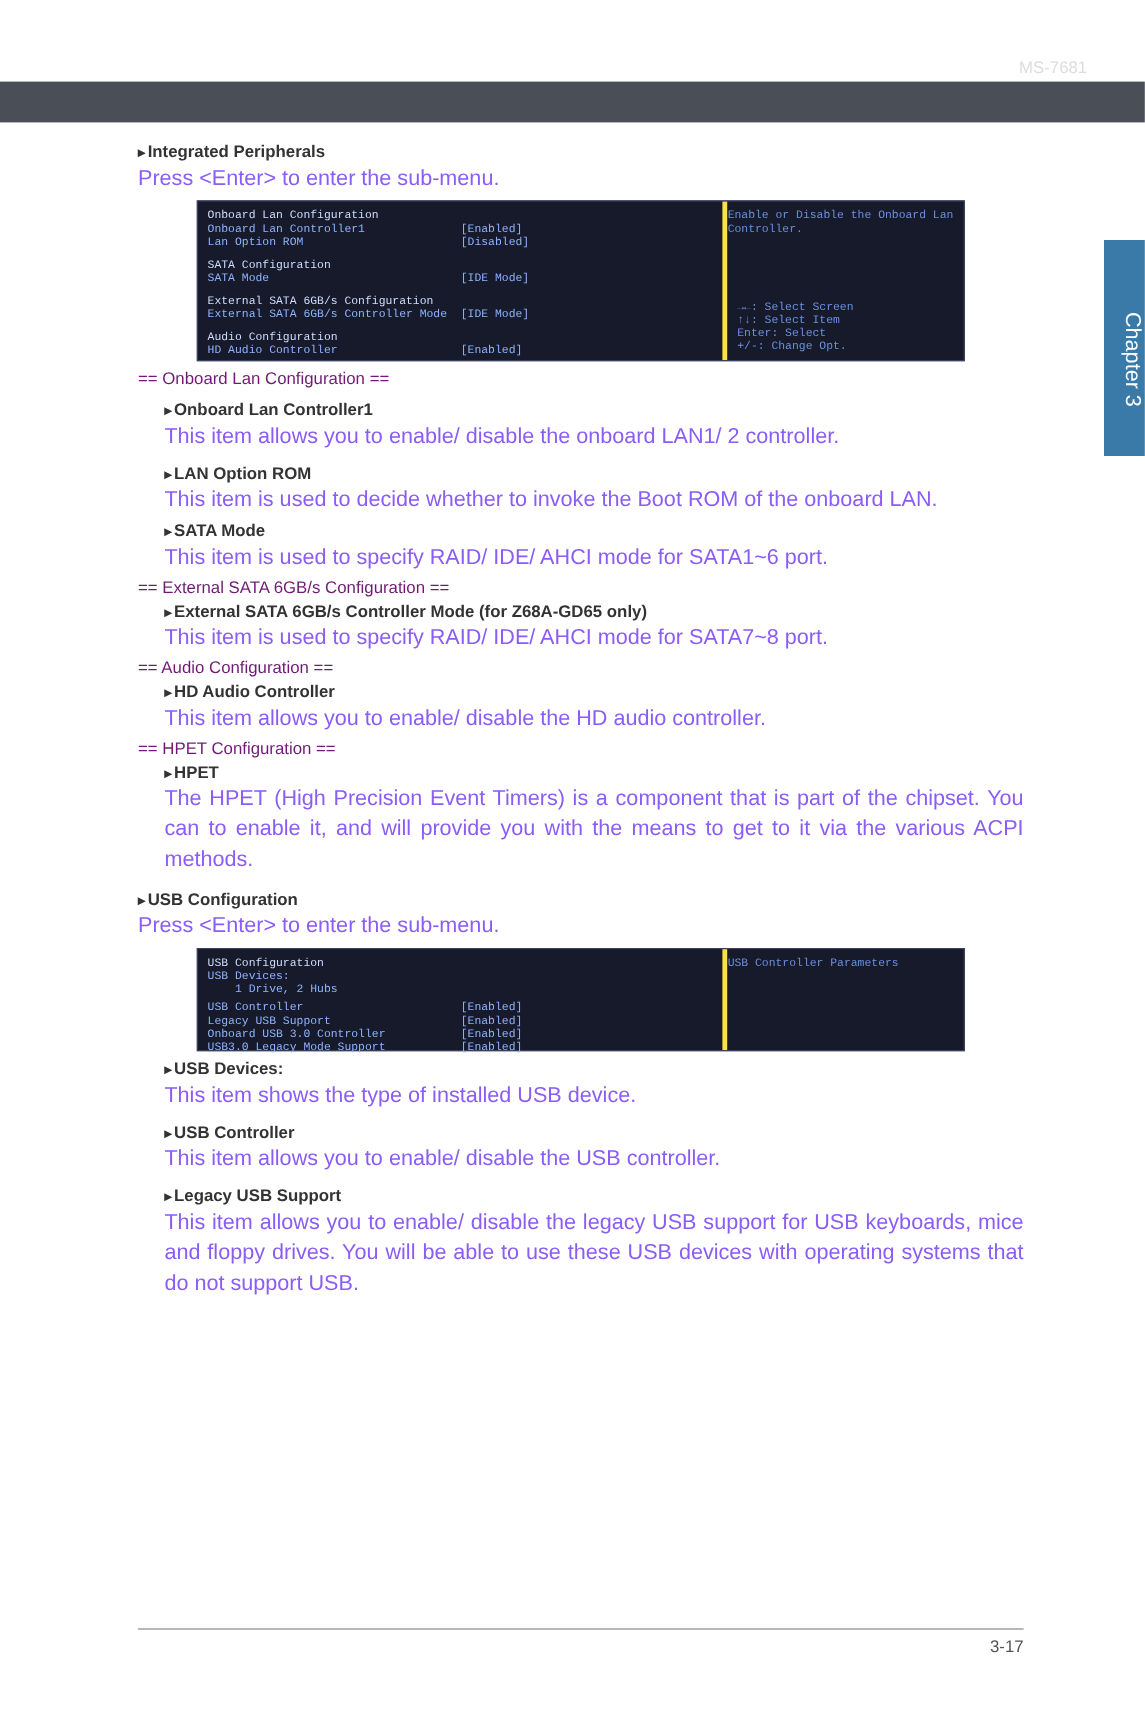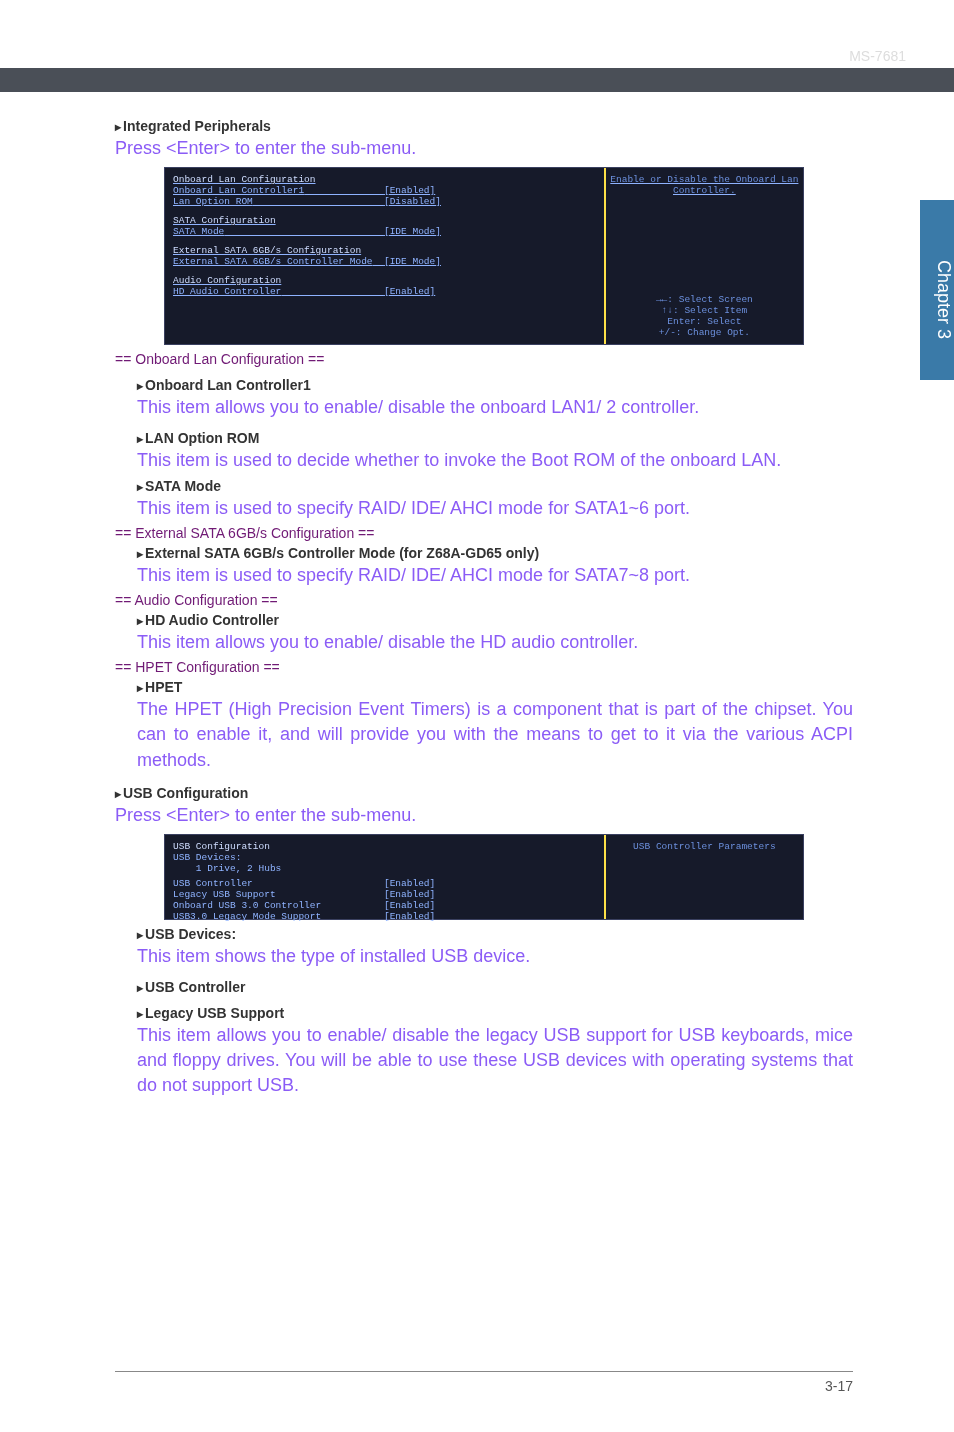--- a/index.html
+++ b/index.html
@@ -9,21 +9,21 @@
     background: #fff;
     font-family: Arial, Helvetica, sans-serif;
     position: relative;
     color: #333;
   }
   .header-band {
     position: absolute;
     top: 68px;
     left: 0;
     right: 0;
-    height: 24px;
+    height: 34px;
     background: #4a4f57;
   }
   .header-band .label {
     position: absolute;
     right: 48px;
     top: -20px;
     font-size: 14px;
     color: #ddd;
   }
   .side-tab {
@@ -61,39 +61,38 @@
     background: #161a2a;
     border: 1px solid #3a4060;
     font-family: "Courier New", monospace;
     font-size: 9.5px;
     color: #8fb3ff;
     display: flex;
   }
   .bios .left { flex: 3; padding: 6px 8px; }
   .bios .right {
     flex: 1.4;
-    border-left: 2px solid #fde047;
+    border-left: 4px solid #fde047;
     padding: 6px 0;
     color: #6c90dd;
     position: relative;
-    text-align: center;
   }
   .bios .grp { margin-bottom: 8px; }
   .bios .grp-title { color: #cfddff; }
   .bios .row { color: #8fb3ff; white-space: pre; }
   .bios .right .help-bottom { position: absolute; bottom: 6px; left: 8px; right: 8px; }
 
-  .bios1 { height: 178px; text-decoration: underline; }
+  .bios1 { height: 134px; }
   .bios2 { height: 86px; }
 
   .footer {
     position: absolute;
     left: 115px;
     right: 101px;
-    bottom: 38px;
+    bottom: 52px;
     border-top: 1px solid #888;
     padding-top: 6px;
     text-align: right;
     font-size: 14px;
     color: #555;
   }
 </style>
 </head>
 <body>
 
@@ -192,20 +191,21 @@
     <div class="right">
       <div>USB Controller Parameters</div>
     </div>
   </div>
 
   <div class="sub">
     <div class="h-trigger" style="margin-top:4px;">USB Devices:</div>
     <div class="desc">This item shows the type of installed USB device.</div>
 
     <div class="h-trigger">USB Controller</div>
+    <div class="desc">This item allows you to enable/ disable the USB controller.</div>
 
     <div class="h-trigger">Legacy USB Support</div>
     <div class="desc">This item allows you to enable/ disable the legacy USB support for USB keyboards, mice and floppy drives. You will be able to use these USB devices with operating systems that do not support USB.</div>
   </div>
 
 </div>
 
 <div class="footer">
   <span>3-17</span>
 </div>

